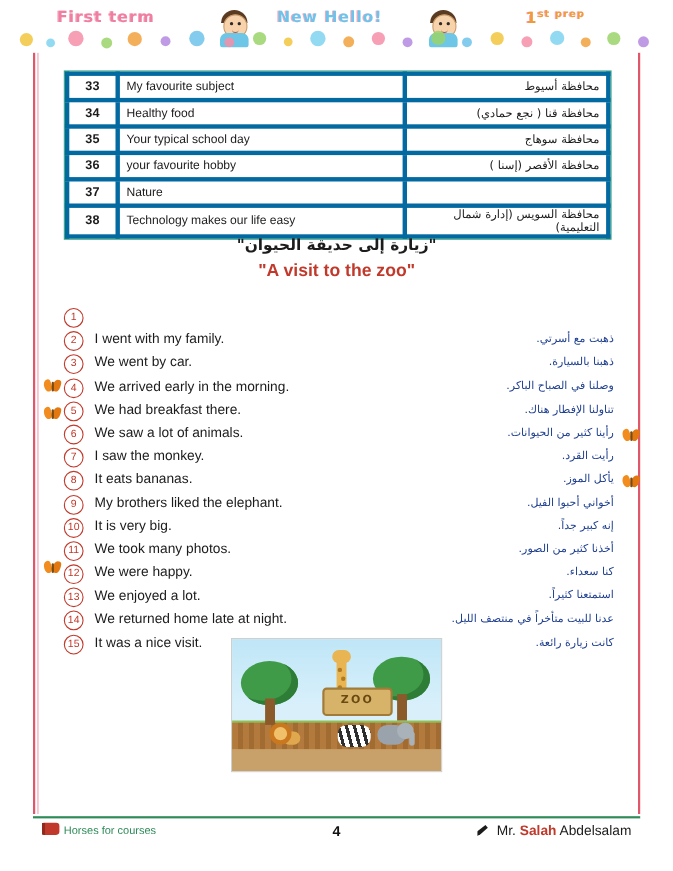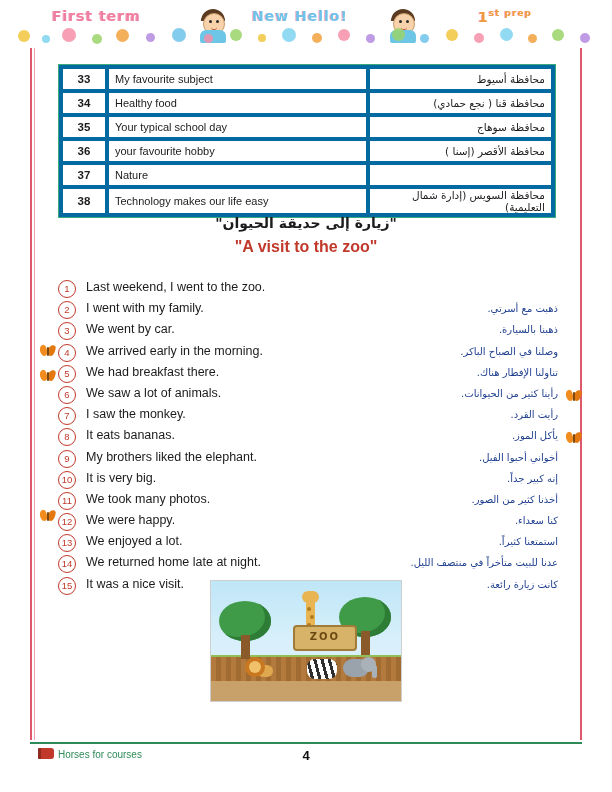--- a/index.html
+++ b/index.html
@@ -558,21 +558,20 @@
   </div>
   <div class="bfly" style="left:40px;top:510px">
     <div class="w l"></div>
       <div class="w r"></div>
       <div class="b"></div>
   </div>
 
   <div class="list">
     <div class="row">
       <div class="rnum">1</div>
-      <div class="ren">Last weekend, I went to the zoo.</div>
     </div>
     <div class="row">
       <div class="rnum">2</div>
       <div class="ren">I went with my family.</div>
       <div class="rar">ذهبت مع أسرتي.</div>
     </div>
     <div class="row">
       <div class="rnum">3</div>
       <div class="ren">We went by car.</div>
       <div class="rar">ذهبنا بالسيارة.</div>
@@ -678,15 +677,20 @@
         <div class="trunk"></div>
     </div>
   </div>
 
   <div class="footer-rule"></div>
   <div class="footer">
     <div class="footer-left">
       <span class="book-icon"></span><span>Horses for courses</span>
     </div>
     <div class="footer-center">4</div>
+    <div class="footer-right">
+      <span class="pen-icon"></span><span>Mr.</span>
+      <span class="hl">Salah</span>
+      <span>Abdelsalam</span>
+    </div>
   </div>
 
 </div>
 
 </body></html>

